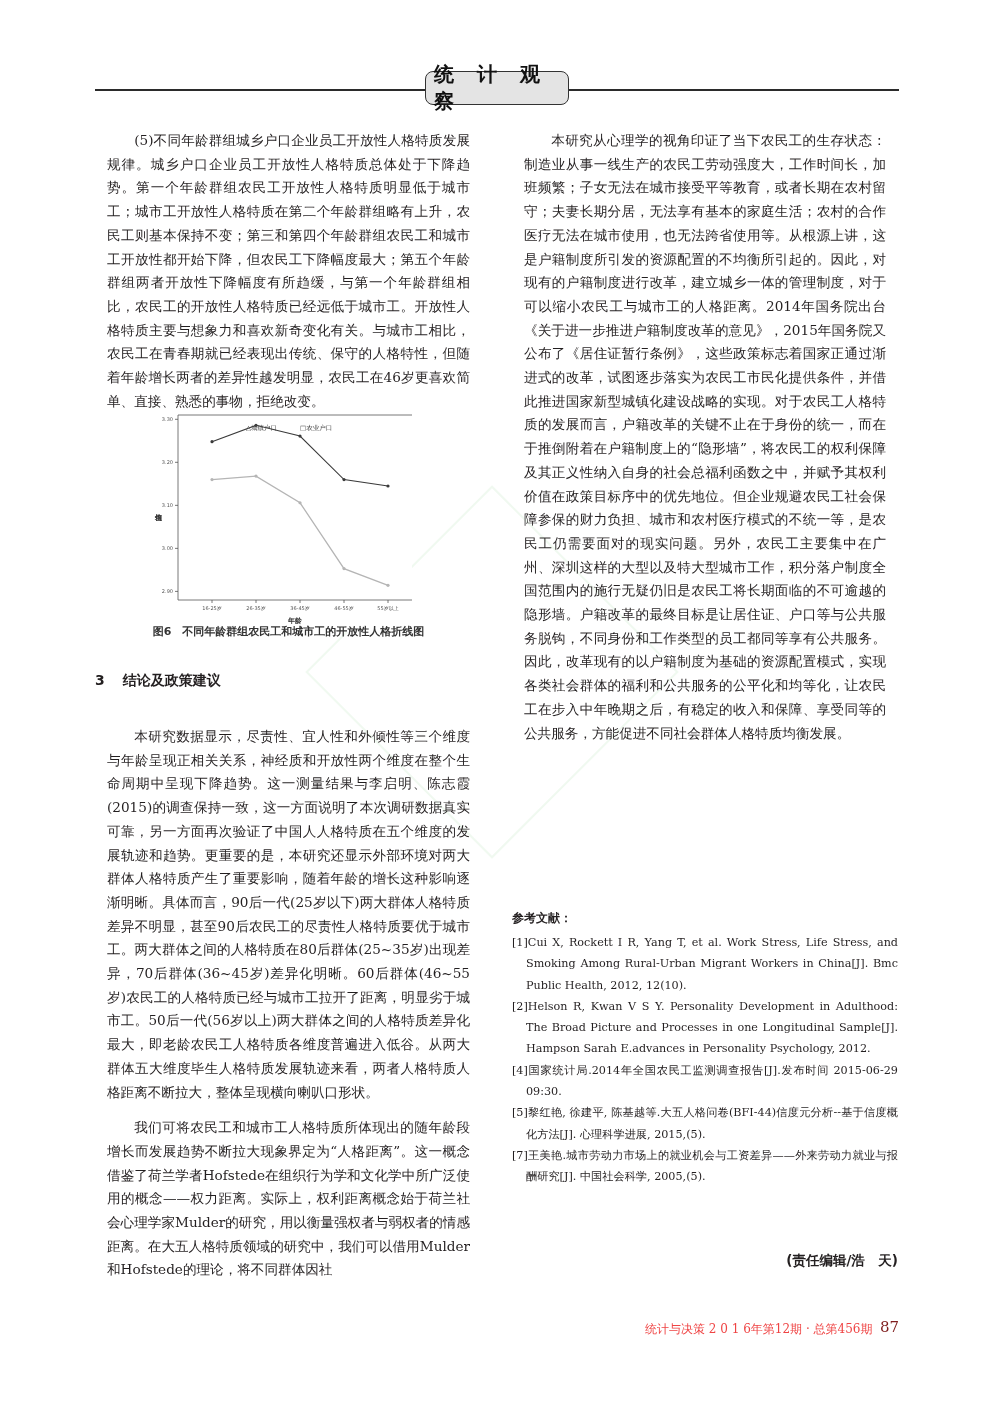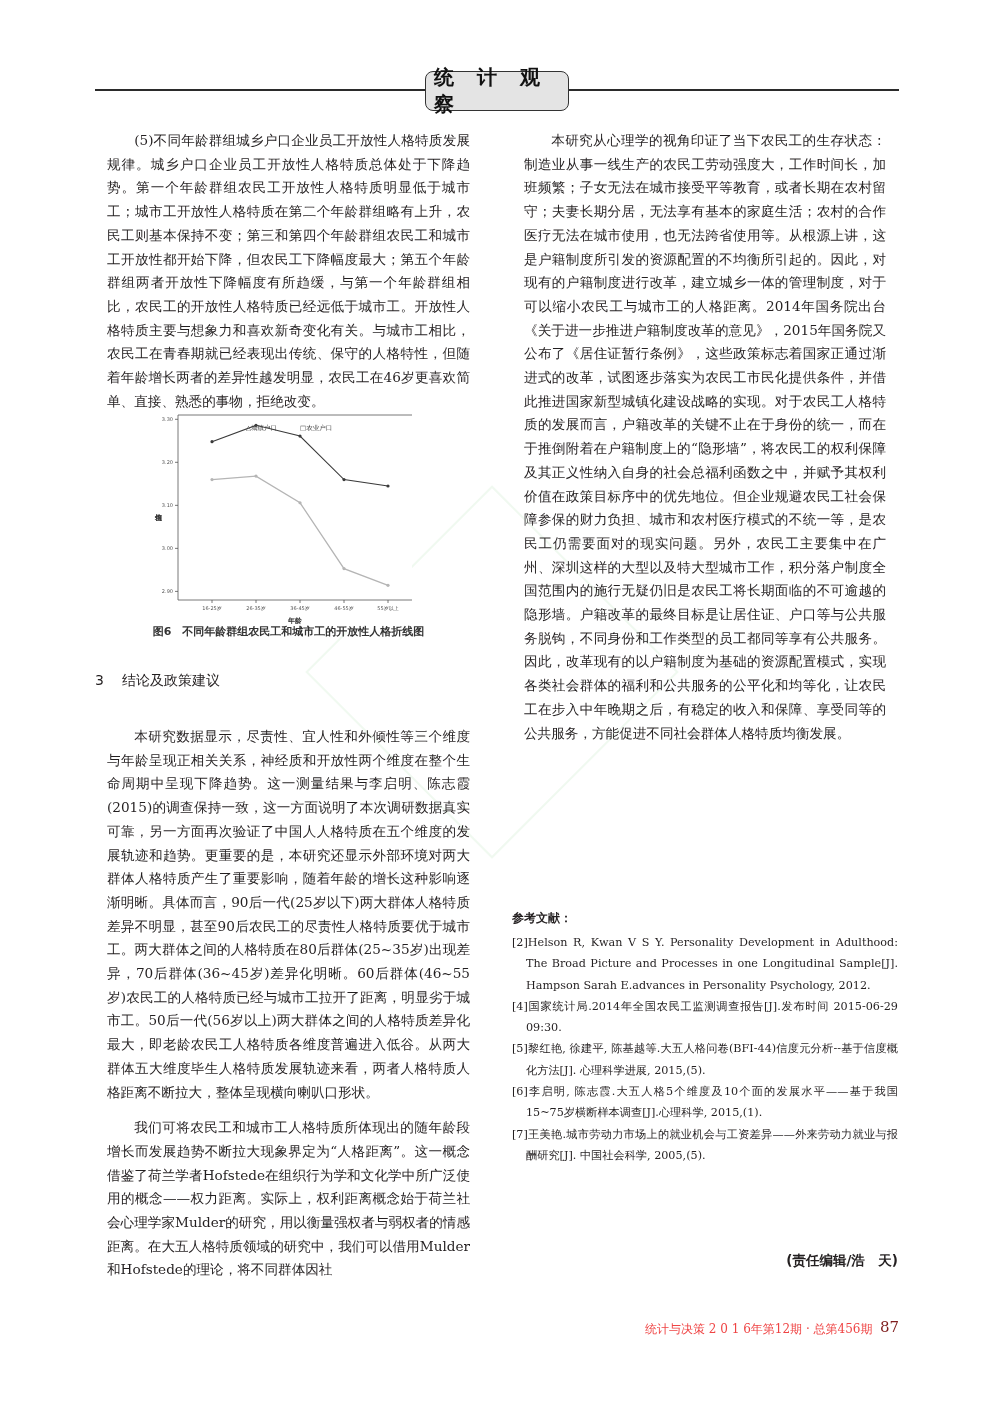--- a/index.html
+++ b/index.html
@@ -1,34 +1,34 @@
 <!DOCTYPE html>
 <html><head>
 <meta charset="utf-8">
 <style>
   html, body { margin: 0; padding: 0; background: #ffffff; }
   body { width: 992px; height: 1403px; position: relative; overflow: hidden;
          font-family: "DejaVu Serif", "Liberation Serif", serif; color: #231f20; }
   .header-line { position: absolute; top: 89px; height: 2px; background: #2b2b2b; }
-  .header-box { position: absolute; left: 425px; top: 71px; width: 144px; height: 40px;
+  .header-box { position: absolute; left: 425px; top: 71px; width: 144px; height: 34px;
                 border: 1.5px solid #333; border-radius: 8px; background: #e4e4e4;
                 display: flex; align-items: center; justify-content: center;
                 font-family: "DejaVu Serif", serif; font-weight: bold; font-size: 20px;
                 letter-spacing: 8px; color: #111; padding-left: 8px; box-sizing: border-box; }
   .col { position: absolute; font-size: 13.6px; line-height: 23.7px; text-align: justify; }
   .col p { margin: 12px; }
   .indent { text-indent: 2em; }
   .left { left: 95px; width: 387px; }
   .right { left: 512px; width: 386px; }
   .fig { position: absolute; left: 150px; top: 412px; width: 262px; height: 220px; }
   .fig svg { width: 262px; height: 220px; }
   .caption { position: absolute; left: 95px; width: 387px; top: 624px; text-align: center;
              font-family: "DejaVu Sans", sans-serif; font-size: 11px; font-weight: bold; color: #333; }
   .section { position: absolute; left: 95px; top: 672px; font-family: "DejaVu Sans", sans-serif;
-             font-weight: normal; font-size: 14px; }
+             font-weight: bold; font-size: 14px; }
   .section .num { margin-right: 18px; }
   .refs-title { position: absolute; left: 512px; top: 910px; font-family: "DejaVu Sans", sans-serif;
                 font-weight: bold; font-size: 12px; }
   .refs { position: absolute; left: 512px; top: 932px; width: 386px; font-size: 11.2px; line-height: 21.3px; text-align: justify; }
   .refs .ref { padding-left: 14px; text-indent: -14px; margin: 0; }
   .editor { position: absolute; right: 94px; top: 1252px; font-family: "DejaVu Sans", sans-serif;
             font-weight: bold; font-size: 13.5px; }
   .footer { position: absolute; left: 645px; top: 1321px; font-size: 12px; color: #ef4444; }
   .pagenum { position: absolute; left: 880px; top: 1318px; font-size: 15px; color: #7f1d1d; }
   .watermark { position: absolute; left: 360px; top: 540px; width: 260px; height: 260px;
@@ -107,23 +107,23 @@
   <p class="indent">本研究数据显示，尽责性、宜人性和外倾性等三个维度与年龄呈现正相关关系，神经质和开放性两个维度在整个生命周期中呈现下降趋势。这一测量结果与李启明、陈志霞(2015)的调查保持一致，这一方面说明了本次调研数据真实可靠，另一方面再次验证了中国人人格特质在五个维度的发展轨迹和趋势。更重要的是，本研究还显示外部环境对两大群体人格特质产生了重要影响，随着年龄的增长这种影响逐渐明晰。具体而言，90后一代(25岁以下)两大群体人格特质差异不明显，甚至90后农民工的尽责性人格特质要优于城市工。两大群体之间的人格特质在80后群体(25~35岁)出现差异，70后群体(36~45岁)差异化明晰。60后群体(46~55岁)农民工的人格特质已经与城市工拉开了距离，明显劣于城市工。50后一代(56岁以上)两大群体之间的人格特质差异化最大，即老龄农民工人格特质各维度普遍进入低谷。从两大群体五大维度毕生人格特质发展轨迹来看，两者人格特质人格距离不断拉大，整体呈现横向喇叭口形状。</p>
   <p class="indent">我们可将农民工和城市工人格特质所体现出的随年龄段增长而发展趋势不断拉大现象界定为“人格距离”。这一概念借鉴了荷兰学者Hofstede在组织行为学和文化学中所广泛使用的概念——权力距离。实际上，权利距离概念始于荷兰社会心理学家Mulder的研究，用以衡量强权者与弱权者的情感距离。在大五人格特质领域的研究中，我们可以借用Mulder和Hofstede的理论，将不同群体因社</p>
 </div>
 
 <div class="col right" style="top:117px;">
   <p class="indent">本研究从心理学的视角印证了当下农民工的生存状态：制造业从事一线生产的农民工劳动强度大，工作时间长，加班频繁；子女无法在城市接受平等教育，或者长期在农村留守；夫妻长期分居，无法享有基本的家庭生活；农村的合作医疗无法在城市使用，也无法跨省使用等。从根源上讲，这是户籍制度所引发的资源配置的不均衡所引起的。因此，对现有的户籍制度进行改革，建立城乡一体的管理制度，对于可以缩小农民工与城市工的人格距离。2014年国务院出台《关于进一步推进户籍制度改革的意见》，2015年国务院又公布了《居住证暂行条例》，这些政策标志着国家正通过渐进式的改革，试图逐步落实为农民工市民化提供条件，并借此推进国家新型城镇化建设战略的实现。对于农民工人格特质的发展而言，户籍改革的关键不止在于身份的统一，而在于推倒附着在户籍制度上的“隐形墙”，将农民工的权利保障及其正义性纳入自身的社会总福利函数之中，并赋予其权利价值在政策目标序中的优先地位。但企业规避农民工社会保障参保的财力负担、城市和农村医疗模式的不统一等，是农民工仍需要面对的现实问题。另外，农民工主要集中在广州、深圳这样的大型以及特大型城市工作，积分落户制度全国范围内的施行无疑仍旧是农民工将长期面临的不可逾越的隐形墙。户籍改革的最终目标是让居住证、户口等与公共服务脱钩，不同身份和工作类型的员工都同等享有公共服务。因此，改革现有的以户籍制度为基础的资源配置模式，实现各类社会群体的福利和公共服务的公平化和均等化，让农民工在步入中年晚期之后，有稳定的收入和保障、享受同等的公共服务，方能促进不同社会群体人格特质均衡发展。</p>
 </div>
 
 <div class="refs-title">参考文献：</div>
 <div class="refs">
+  <p class="ref">[1]Cui X, Rockett I R, Yang T, et al. Work Stress, Life Stress, and Smoking Among Rural-Urban Migrant Workers in China[J]. Bmc Public Health, 2012, 12(10).</p>
   <p class="ref">[2]Helson R, Kwan V S Y. Personality Development in Adulthood: The Broad Picture and Processes in one Longitudinal Sample[J]. Hampson Sarah E.advances in Personality Psychology, 2012.</p>
   <p class="ref">[4]国家统计局.2014年全国农民工监测调查报告[J].发布时间 2015-06-29 09:30.</p>
   <p class="ref">[5]黎红艳, 徐建平, 陈基越等.大五人格问卷(BFI-44)信度元分析--基于信度概化方法[J]. 心理科学进展, 2015,(5).</p>
-  <p class="ref">[6]李启明, 陈志霞.大五人格5个维度及10个面的发展水平——基于我国15~75岁横断样本调查[J].心理科学, 2015,(1).</p>
   <p class="ref">[7]王美艳.城市劳动力市场上的就业机会与工资差异——外来劳动力就业与报酬研究[J]. 中国社会科学, 2005,(5).</p>
 </div>
 
 <div class="editor">(责任编辑/浩　天)</div>
 
 <div class="footer">统计与决策 2 0 1 6年第12期 · 总第456期</div>
 <div class="pagenum">87</div>
 
 </body></html>

